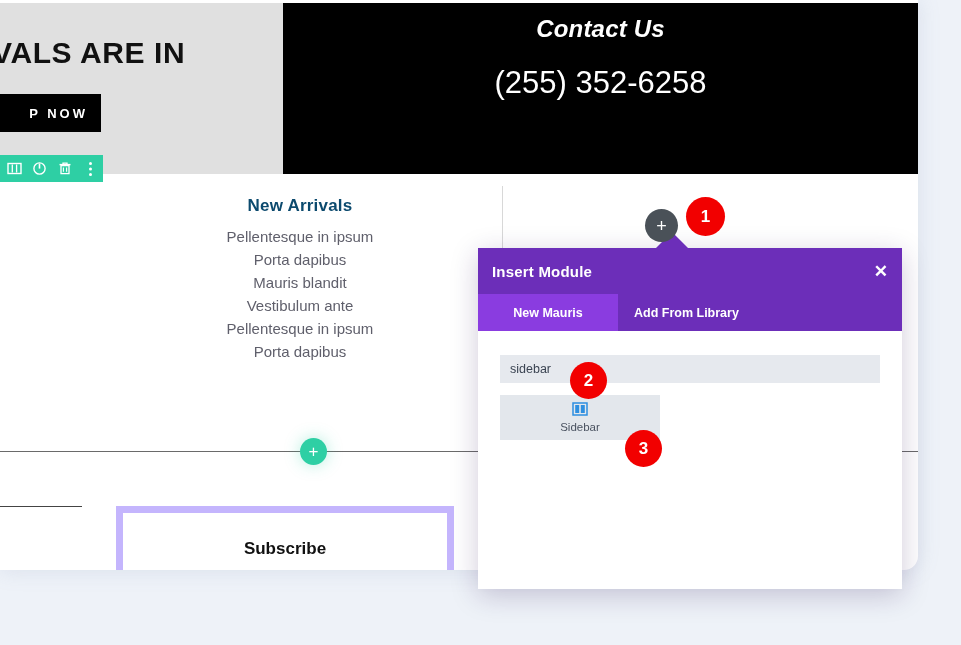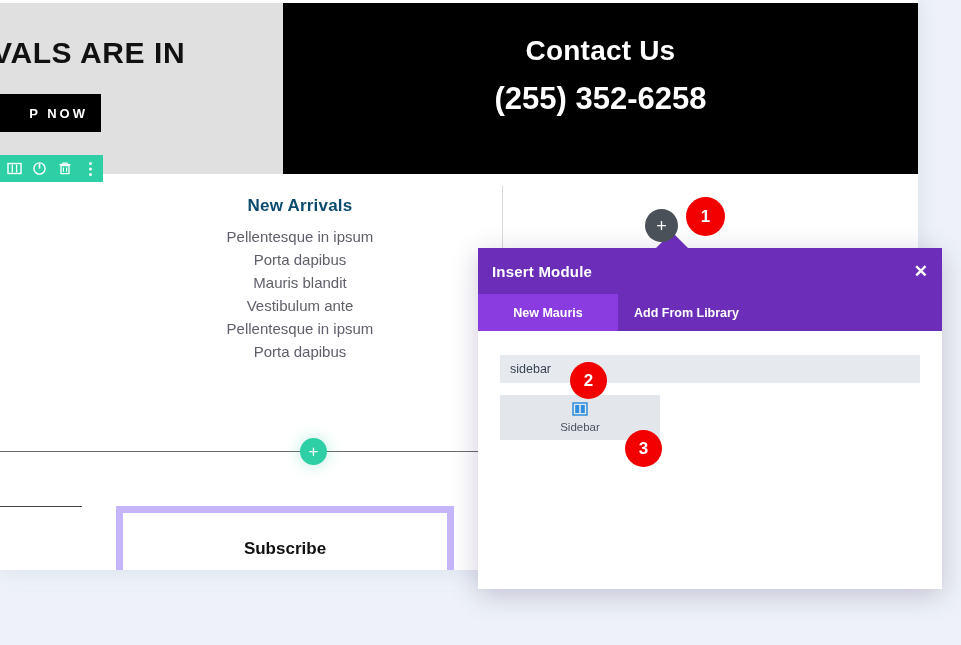--- a/index.html
+++ b/index.html
@@ -44,23 +44,23 @@
   }
   .green-toolbar .tb-ico {
     width: 26px; height: 27px; display: flex; align-items: center; justify-content: center;
     color: #fff;
   }
   .promo-right {
     position: absolute; left: 283px; top: 0; width: 635px; height: 171px;
     background: #000; color: #fff; text-align: center;
   }
   .contact-title {
-    margin-top: 32px; font-size: 28px; font-weight: 700; letter-spacing: .2px;
-  }
-  .contact-phone { margin-top: 14px; font-size: 31px; font-weight: 700; }
+    margin-top: 12px; font-size: 24px; font-weight: 700; letter-spacing: .2px; font-style: italic;
+  }
+  .contact-phone { margin-top: 22px; font-size: 31px; font-weight: 400; }
 
   
   .new-arrivals {
     position: absolute; left: 160px; top: 196px; width: 280px; text-align: center;
   }
   .na-title { font-size: 17px; font-weight: 700; color: #0c4a6e; letter-spacing: .2px; }
   .na-list { list-style: none; margin-top: 12px; }
   .na-list li { margin-bottom: 5px; }
   .na-list a {
     font-size: 15px; color: #5f5f6b; cursor: pointer;
@@ -98,21 +98,21 @@
   .sub-line2 { margin-top: 2px; font-size: 31px; font-weight: 700; letter-spacing: 1px; color:#111; }
 
   
   .add-module-btn {
     position: absolute; left: 645px; top: 209px; width: 33px; height: 33px;
     border-radius: 50%; background: #4a5158; color: #fff;
     display: flex; align-items: center; justify-content: center;
     font-size: 18px; line-height: 1; cursor: pointer; z-index: 24;
   }
   .dialog {
-    position: absolute; left: 478px; top: 248px; width: 464px; height: 341px;
+    position: absolute; left: 478px; top: 248px; width: 424px; height: 341px;
     background: #404040; z-index: 20; box-shadow: 0 6px 26px rgba(40,20,80,.22);
   }
   .dialog-pointer {
     position: absolute; left: 655px; top: 232px; width: 0; height: 0;
     border-left: 17px solid transparent; border-right: 17px solid transparent;
     border-bottom: 17px solid #6c2eb9; z-index: 21;
   }
   .dlg-header {
     position: relative; height: 46px; background: #6c2eb9; color: #fff;
     display: flex; align-items: center; padding: 0 14px;

